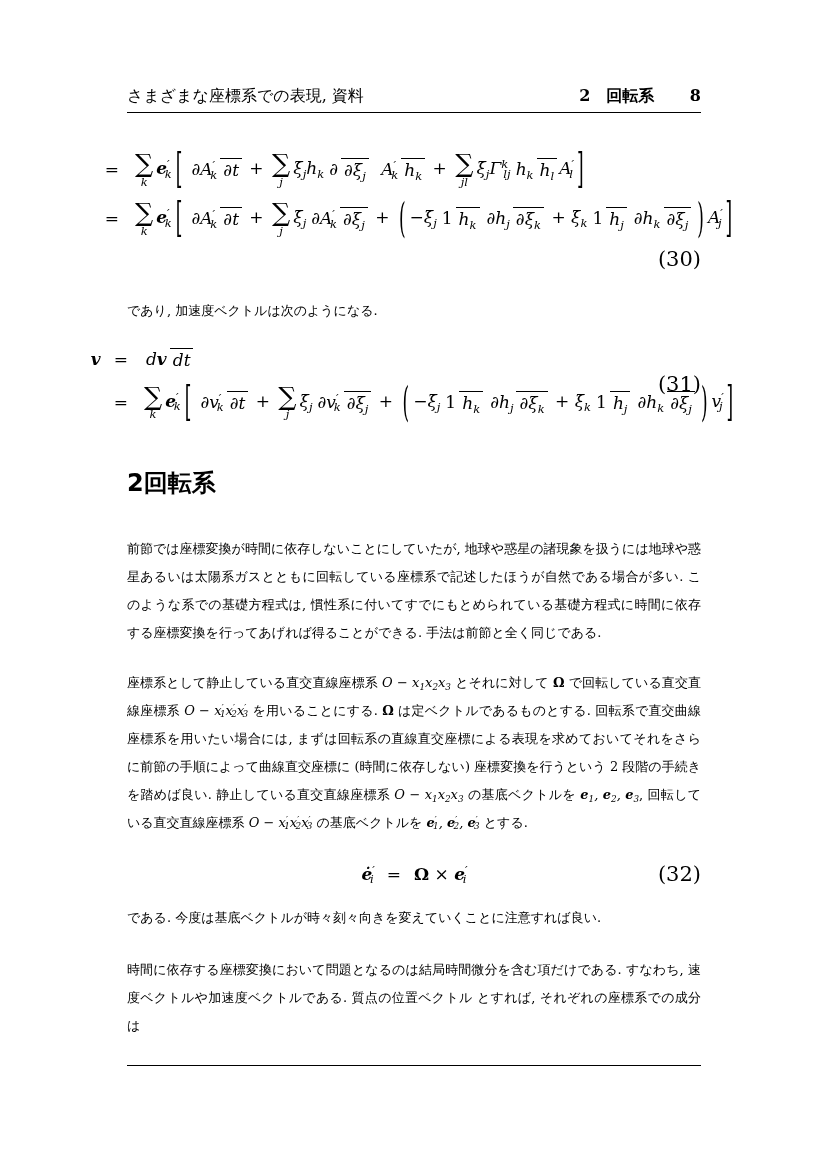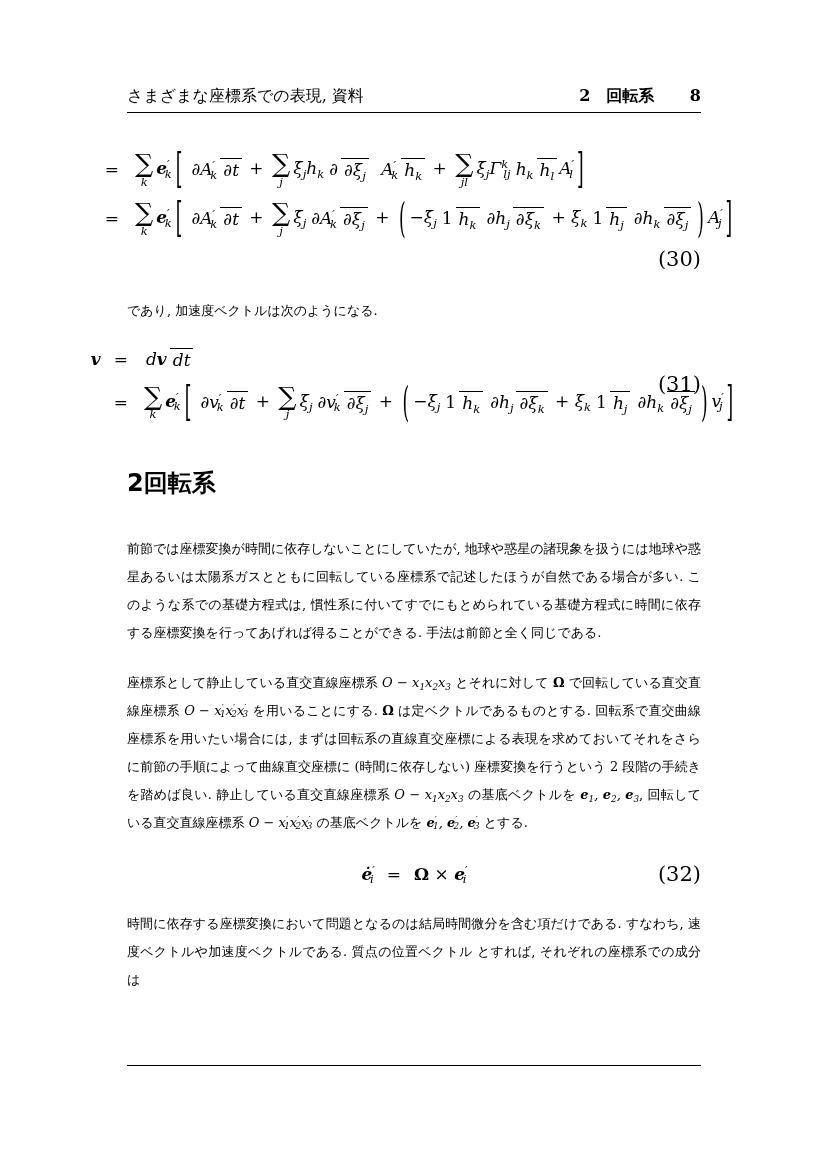--- a/index.html
+++ b/index.html
@@ -196,20 +196,21 @@
 
     <div class="eqblock eq32 eqvcenter math">
       <div class="eqsingle">
         <span class="eq-lhs"><span class="mrow"><span class="mbold"><span class="mrow">ė</span></span><span class="mss"><sup><span class="mrow">′</span></sup><sub><span class="mrow">i</span></sub></span></span></span>
         <span class="eq-rel">=</span>
         <span class="eq-rhs"><span class="mrow"><span class="mup"><span class="mrow"><span class="mbold"><span class="mrow">Ω</span></span></span></span> × <span class="mbold"><span class="mrow">e</span></span><span class="mss"><sup><span class="mrow">′</span></sup><sub><span class="mrow">i</span></sub></span></span></span>
       </div>
       <span class="eqno eqno-abs">(32)</span>
     </div>
 
+    <p class="para p-basis"><span class="mrow">である. 今度は基底ベクトルが時々刻々向きを変えていくことに注意すれば良い.</span></p>
 
     <p class="para p-timedep"><span class="mrow">時間に依存する座標変換において問題となるのは結局時間微分を含む項だけである. すなわち, 速度ベクトルや加速度ベクトルである. 質点の位置ベクトル  とすれば, それぞれの座標系での成分  は</span></p>
 
   </div>
 
   <div class="footer">
     <hr class="rule">
     <div class="footer-row">
       <span>/lecgfd/cood.tex(cood-rot.tex)</span>
       <span>2014/09/18(林 祥介)</span>

